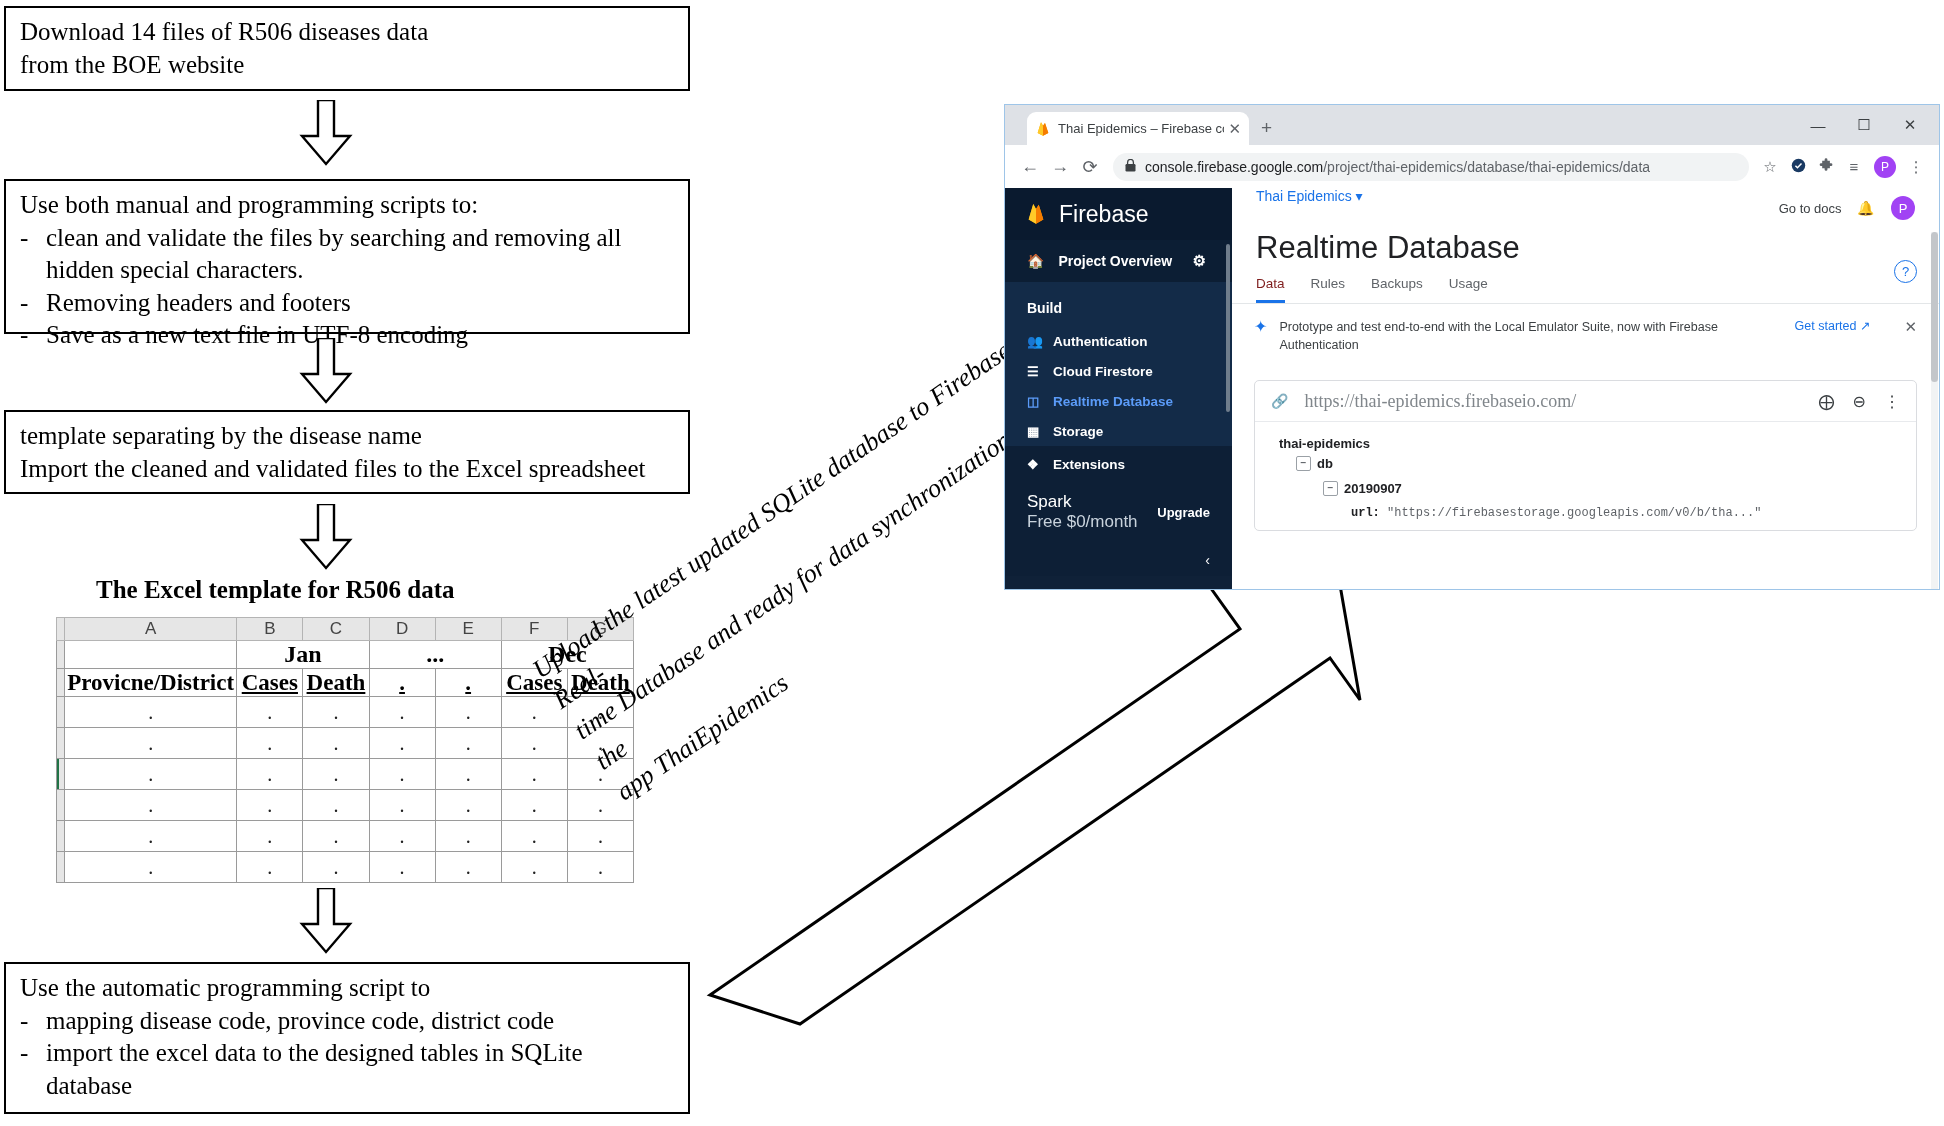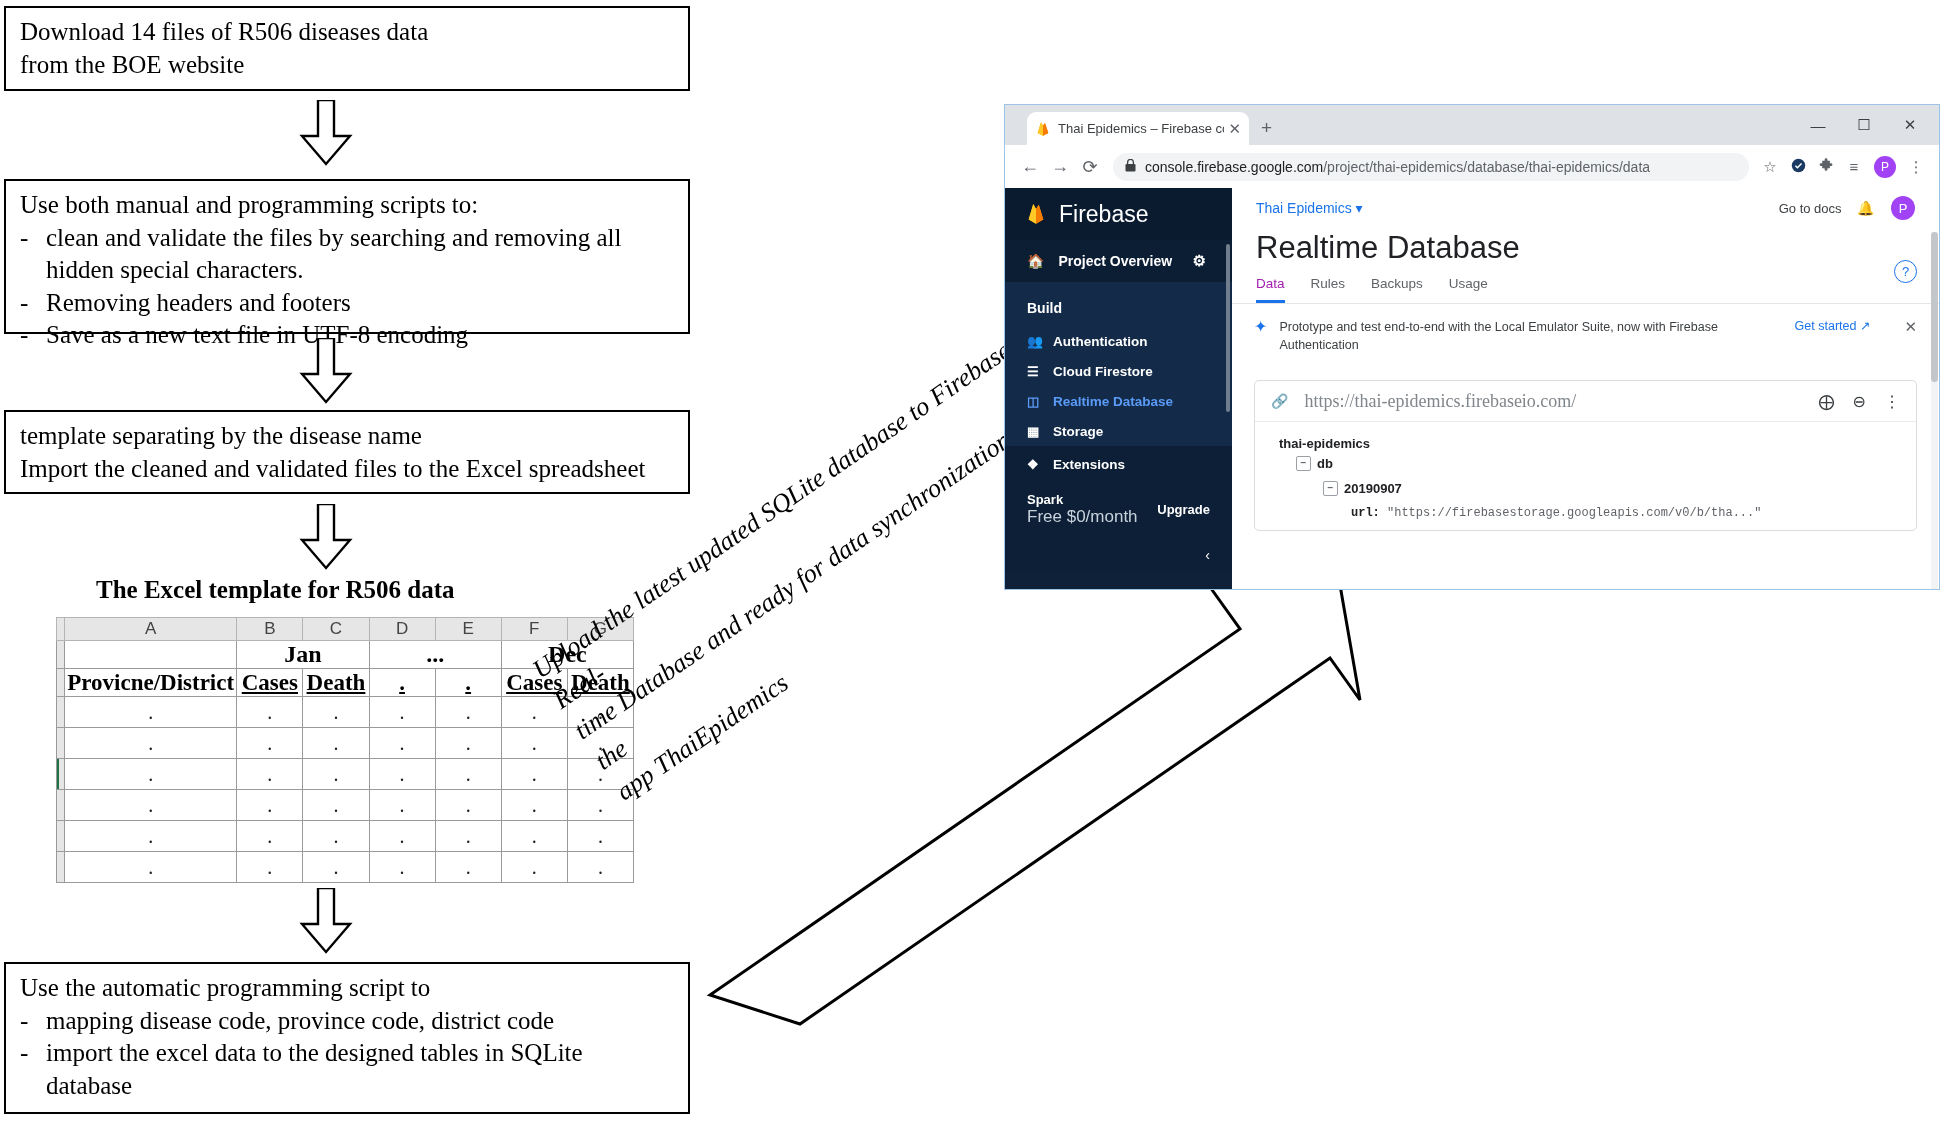--- a/index.html
+++ b/index.html
@@ -87,43 +87,43 @@
   .fbov .gear{position:absolute;right:26px;font-size:15px;}
   .fbsec{font-size:14px;font-weight:bold;padding:18px 0 10px 22px;background:#132b48;}
   .fbitem{height:30px;display:flex;align-items:center;padding-left:22px;
           font-size:13.5px;font-weight:bold;background:#132b48;}
   .fbitem .ic{width:26px;flex:0 0 26px;font-size:13px;}
   .fbitem.active{color:#5b9bf8;}
   .fbitem.ext{background:#0d1f36;height:36px;}
   .fbplan{background:#0d1f36;padding:10px 22px 12px 22px;display:flex;
           align-items:center;justify-content:space-between;
           border-top:1px solid #1d3busy;}
-  .fbplan .pn{font-size:13px;font-weight:bold;}
+  .fbplan .pn{font-size:17px;font-weight:normal;}
   .fbplan .pf{font-size:17px;color:#c8d2dc;}
   .fbplan .up{font-size:13px;font-weight:bold;}
   .fbcollapse{background:#0d1f36;text-align:right;padding:8px 22px;font-size:14px;}
   .fbscroll{position:absolute;right:2px;top:56px;width:4px;height:168px;
             background:#6f7d8c;border-radius:2px;}
 
   
   .fbmain{flex:1;background:#fff;position:relative;overflow:hidden;}
-  .fbtop{height:40px;display:flex;align-items:center;padding:0 24px;}
+  .fbtop{height:40px;display:flex;padding:0 24px;}
   .fbproj{font-size:14px;color:#1a73e8;}
   .fbtopright{margin-left:auto;display:flex;align-items:center;gap:16px;}
   .fbtopright .gd{font-size:13px;color:#3c4043;}
   .fbtopright .bell{font-size:14px;color:#5f6368;}
   .fbav{width:24px;height:24px;border-radius:50%;background:#a142f4;color:#fff;
         font-size:13px;display:flex;align-items:center;justify-content:center;}
   .fbh1{font-size:31px;color:#202124;padding:2px 24px 10px 24px;font-weight:400;}
   .fbhelp{position:absolute;right:22px;top:72px;width:21px;height:21px;
           border-radius:50%;border:1.6px solid #1a73e8;color:#1a73e8;font-size:13px;
           display:flex;align-items:center;justify-content:center;}
   .fbtabs{display:flex;gap:26px;padding:0 24px;border-bottom:1px solid #e3e6e8;}
   .fbtabs .tb{font-size:13.5px;color:#5f6368;padding-bottom:9px;}
-  .fbtabs .tb.on{color:#a21caf;border-bottom:3px solid #1a73e8;font-weight:500;}
+  .fbtabs .tb.on{color:#7f1d1d;border-bottom:3px solid #1a73e8;font-weight:500;}
   .fbpromo{display:flex;align-items:flex-start;padding:14px 22px 12px 22px;gap:12px;}
   .fbpromo .spark{color:#1a73e8;font-size:16px;line-height:1;margin-top:1px;}
   .fbpromo .ptxt{font-size:12.5px;color:#3c4043;line-height:1.45;max-width:470px;}
   .fbpromo .gstart{margin-left:auto;font-size:12.5px;color:#1a73e8;white-space:nowrap;}
   .fbpromo .pclose{font-size:15px;color:#5f6368;margin-left:22px;}
   .fbcard{margin:14px 22px 0 22px;border:1px solid #dadce0;border-radius:5px;
           overflow:hidden;}
   .fbcardbar{height:40px;display:flex;align-items:center;padding:0 16px;
              border-bottom:1px solid #e8eaed;}
   .fbcardbar .lk{font-size:14px;color:#5f6368;margin-right:16px;}

